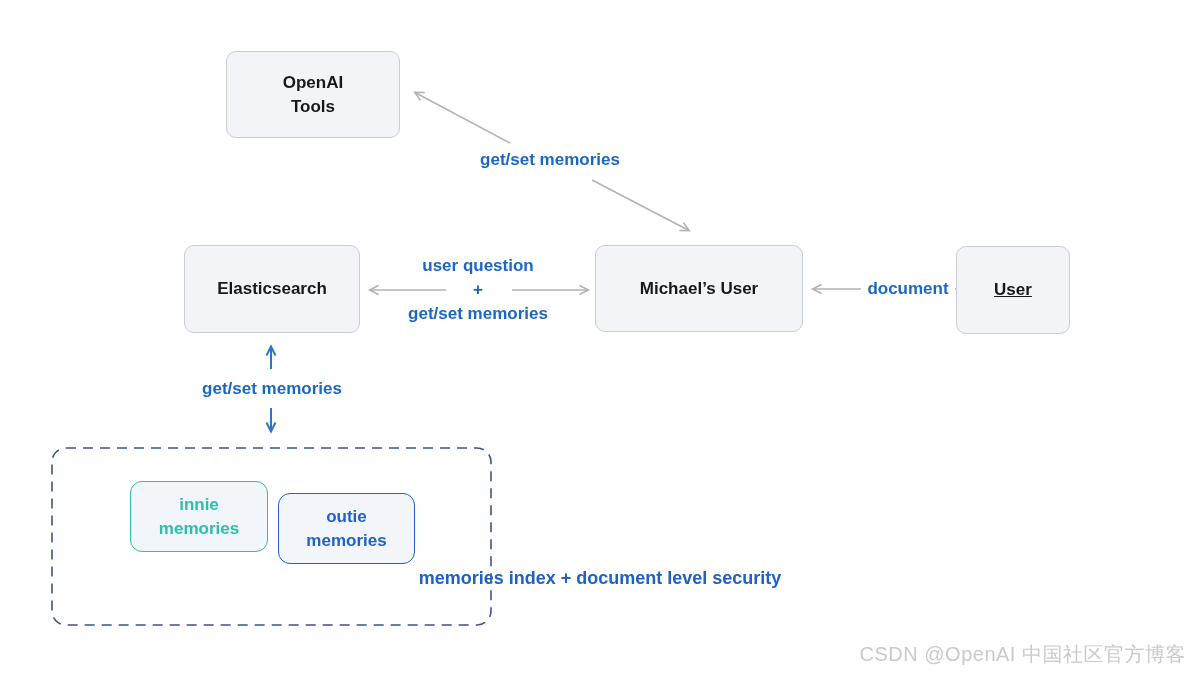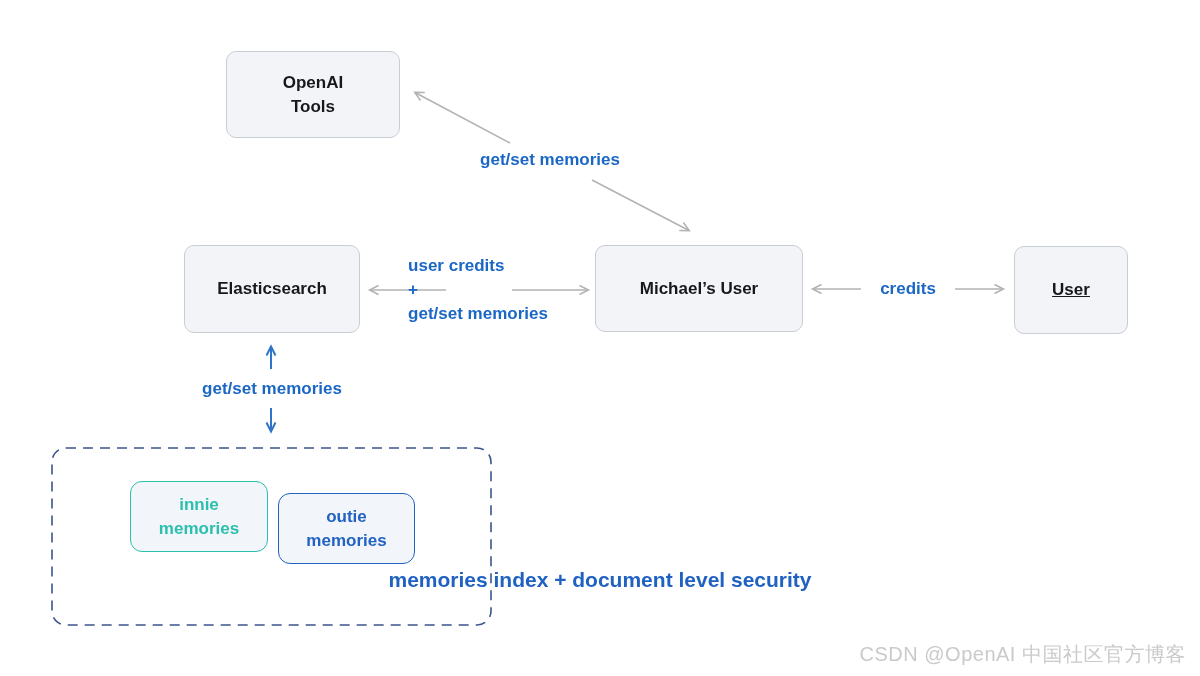--- a/index.html
+++ b/index.html
@@ -56,20 +56,21 @@
     box-sizing: border-box;
   }
   .edge-label {
     position: absolute;
     transform: translate(-50%, -50%);
     color: var(--label-blue);
     font-weight: bold;
     font-size: 17px;
     line-height: 24px;
     white-space: pre-line;
+    text-align: center;
   }
   .memories-group {
     position: absolute;
     left: 51px;
     top: 447px;
     width: 441px;
     height: 179px;
   }
   .memory-box {
     position: absolute;
@@ -103,21 +104,21 @@
     margin-top: 12px;
   }
   .group-caption {
     position: absolute;
     left: 0;
     right: 0;
     top: 568px;
     text-align: center;
     color: var(--caption-blue);
     font-weight: bold;
-    font-size: 21px;
+    font-size: 18px;
   }
   .watermark {
     position: absolute;
     right: 14px;
     bottom: 8px;
     color: var(--watermark-gray);
     font-size: 20px;
     font-weight: normal;
     letter-spacing: 0.5px;
   }
@@ -160,29 +161,29 @@
     <rect class="group-outline" x="52" y="448" width="439" height="177" rx="14"></rect>
   </svg>
 
   <div class="node" style="left:226px; top:51px; width:174px; height:87px;">OpenAI
 Tools</div>
 
   <div class="node" style="left:184px; top:245px; width:176px; height:88px;">Elasticsearch</div>
 
   <div class="node" style="left:595px; top:245px; width:208px; height:87px;">Michael’s User</div>
 
-  <div class="node" style="left:1014px; top:246px; width:114px; height:88px;text-decoration:underline;">User</div>
+  <div class="node" style="left:956px; top:246px; width:114px; height:88px;text-decoration:underline;">User</div>
 
   <div class="edge-label" style="left:550px; top:160px;">get/set memories</div>
 
-  <div class="edge-label" style="left:478px; top:290px;">user credits
+  <div class="edge-label" style="left:478px; top:290px;">user question
 +
 get/set memories</div>
 
-  <div class="edge-label" style="left:908px; top:289px;">credits</div>
+  <div class="edge-label" style="left:908px; top:289px;">document</div>
 
   <div class="edge-label" style="left:272px; top:389px;">get/set memories</div>
 
   <div class="memories-group">
     <div class="memory-box innie">innie
 memories</div>
     <div class="memory-box outie">outie
 memories</div>
   </div>
 

